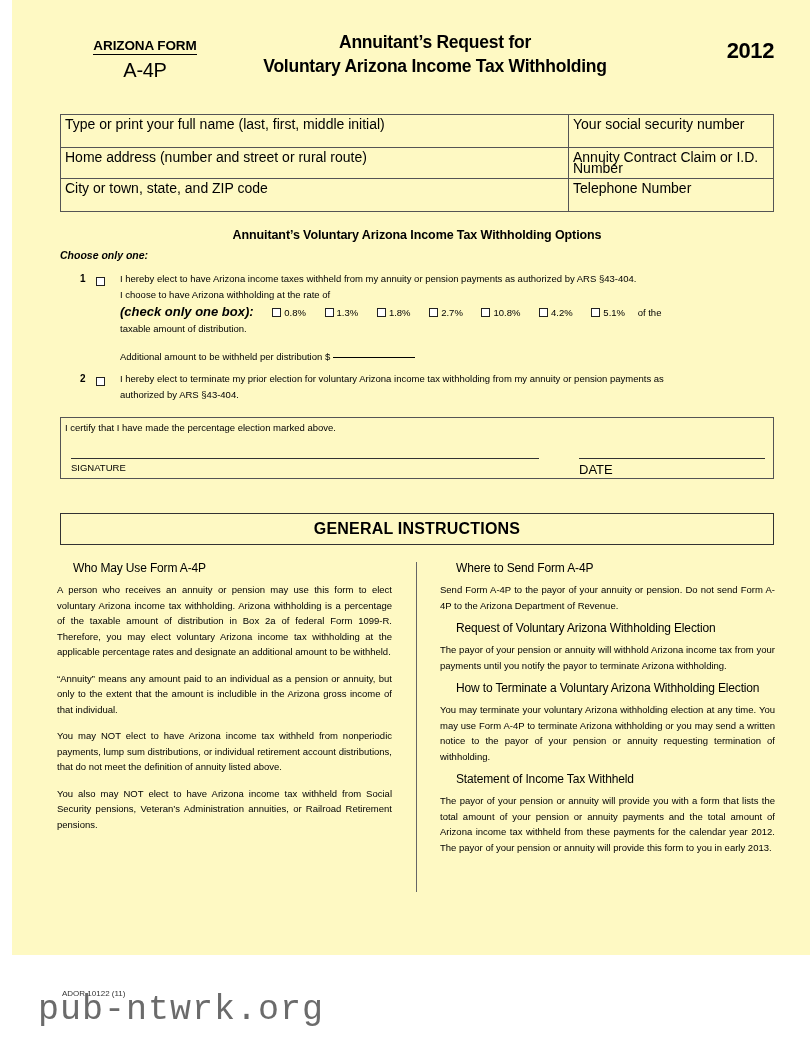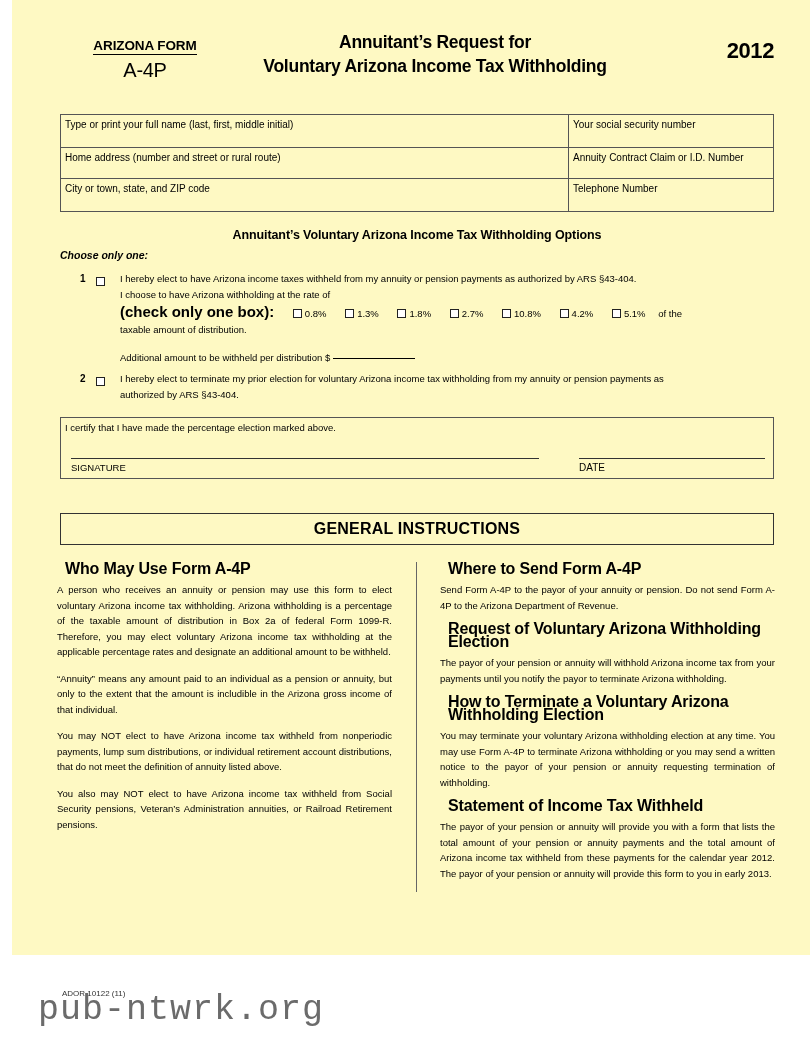--- a/index.html
+++ b/index.html
@@ -87,21 +87,21 @@
     border: 1.2px solid #555;
     box-sizing: border-box;
   }
   .info-row {
     display: flex;
     border-bottom: 1.2px solid #555;
     box-sizing: border-box;
   }
   .info-row.last { border-bottom: none; }
   .info-cell {
-    font-size: 10px;
+    font-size: 14px;
     line-height: 11px;
     padding: 4px 0 0 4px;
     box-sizing: border-box;
   }
   .info-cell.left  { width: 508px; border-right: 1.2px solid #555; }
   .info-cell.right { width: 204px; }
   .h1 { height: 32px; }
   .h2 { height: 30px; }
   .h3 { height: 32px; }
 
@@ -158,21 +158,22 @@
     margin-left: 40px;
   }
   .opt-line { display: block; }
 
   .rate-row {
     margin-top: 1px;
     white-space: nowrap;
   }
   .rate-label {
     font-weight: bold;
-    font-size: 15px;
+    font-style: italic;
+    font-size: 13px;
     text-align: center;
   }
   .rate-item {
     display: inline-block;
     margin-left: 16px;
     font-size: 9.5px;
   }
   .rate-item .chk { margin-right: 3px; }
   .rate-tail { margin-left: 10px; font-size: 9.5px; }
 
@@ -219,21 +220,21 @@
   .sig-label {
     position: absolute;
     left: 10px;
     top: 44px;
     font-size: 9.5px;
   }
   .date-label {
     position: absolute;
     left: 518px;
     top: 44px;
-    font-size: 10px;
+    font-size: 13px;
   }
 
   
   .gi-bar {
     position: absolute;
     left: 48px;
     top: 513px;
     width: 714px;
     height: 32px;
     border: 1.6px solid #333;
@@ -265,23 +266,23 @@
   .col-divider {
     position: absolute;
     left: 359px;
     top: 0px;
     width: 0;
     height: 330px;
     border-left: 1px solid #666;
   }
 
   .sec-head {
-    font-size: 16px;
-    font-weight: bold;
-    margin: 0 0 7px 8px;
+    font-size: 12px;
+    font-weight: normal;
+    margin: 0 0 7px 16px;
     line-height: 13px;
     letter-spacing: -0.15px;
   }
   .para {
     font-size: 9.5px;
     line-height: 15.5px;
     text-align: justify;
     margin: 0 0 11px 0;
   }
   .para.tight { margin-bottom: 9px; }

